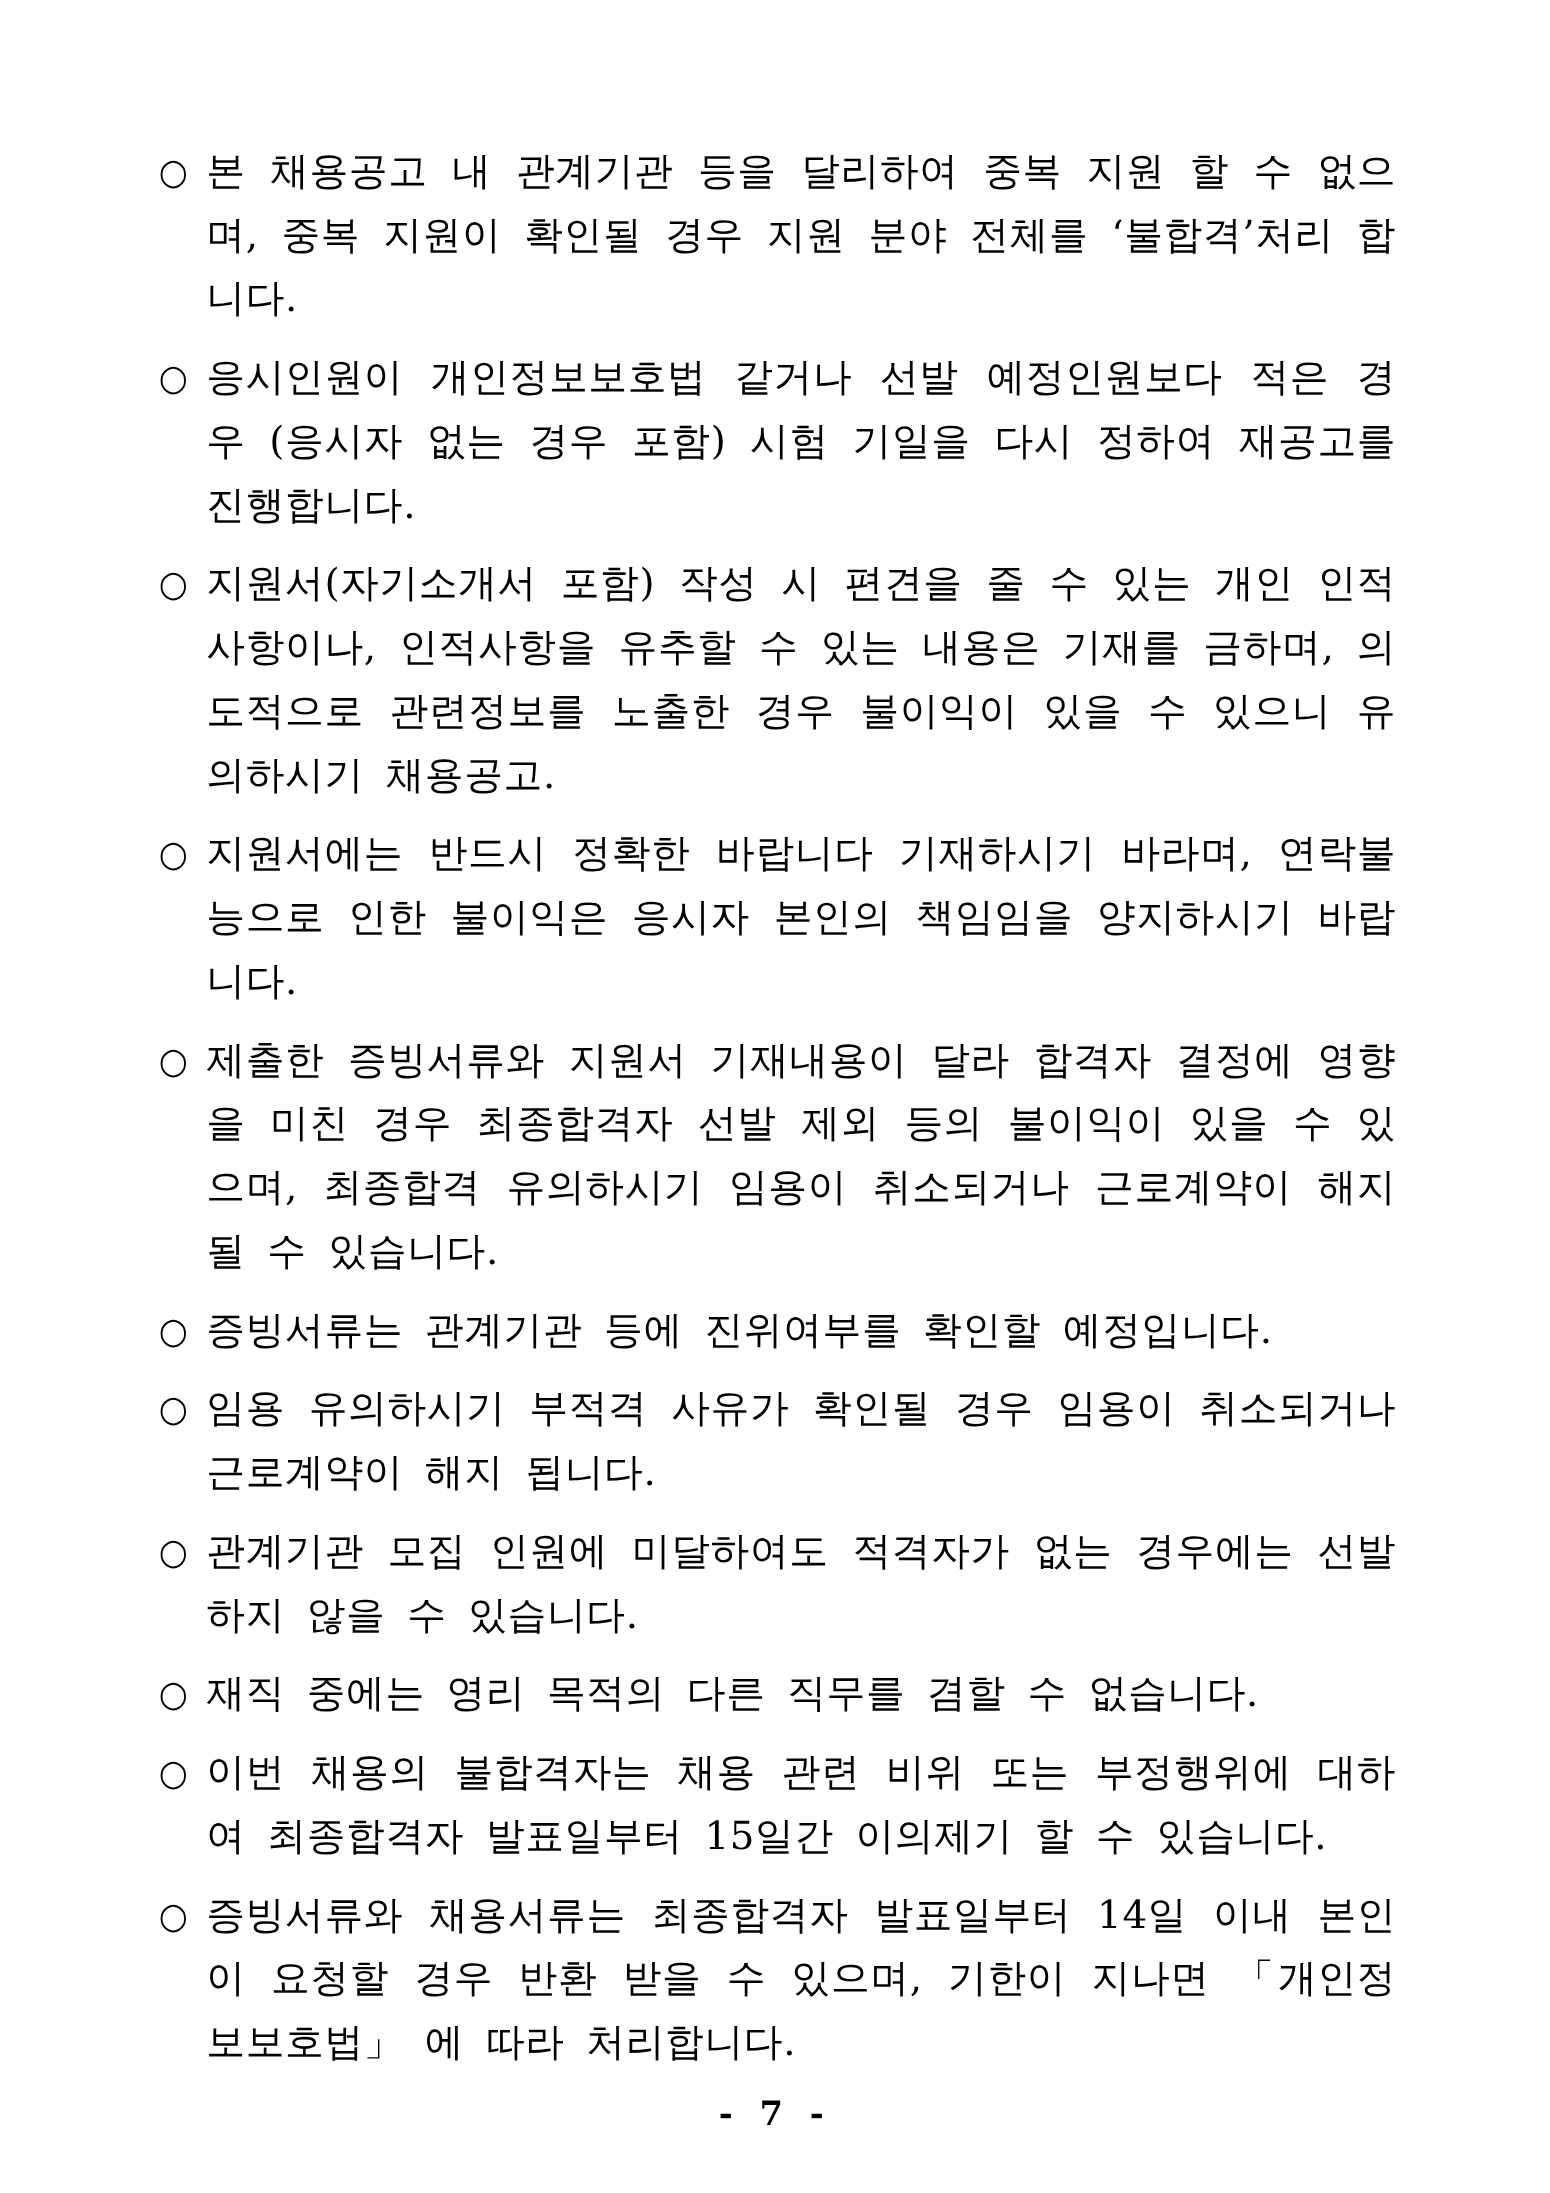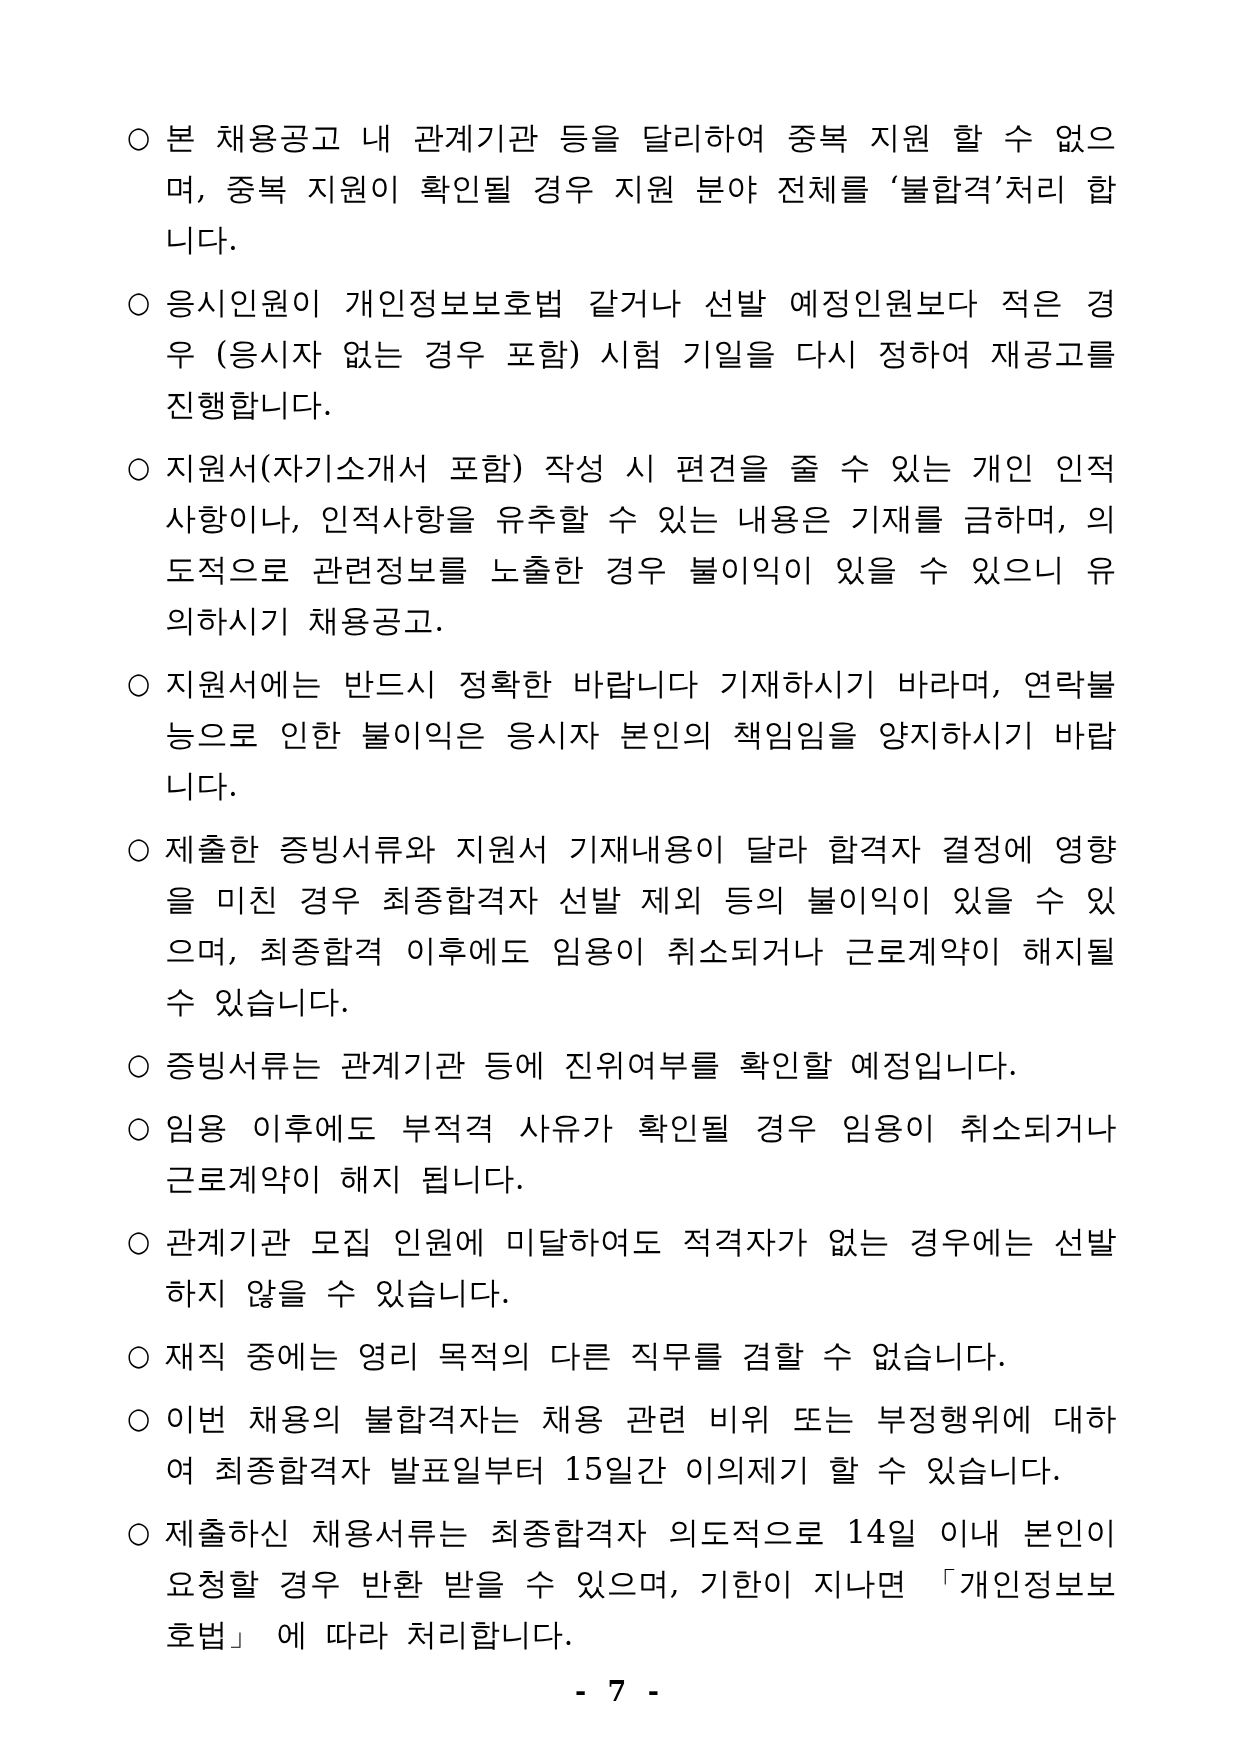--- a/index.html
+++ b/index.html
@@ -74,49 +74,49 @@
       <span class="bullet-text">지원서(자기소개서 포함) 작성 시 편견을 줄 수 있는 개인 인적사항이나, 인적사항을 유추할 수 있는 내용은 기재를 금하며, 의도적으로 관련정보를 노출한 경우 불이익이 있을 수 있으니 유의하시기 채용공고.</span>
     </div>
 
     <div class="bullet-item">
       <span class="bullet-marker">○</span>
       <span class="bullet-text">지원서에는 반드시 정확한 바랍니다 기재하시기 바라며, 연락불능으로 인한 불이익은 응시자 본인의 책임임을 양지하시기 바랍니다.</span>
     </div>
 
     <div class="bullet-item">
       <span class="bullet-marker">○</span>
-      <span class="bullet-text">제출한 증빙서류와 지원서 기재내용이 달라 합격자 결정에 영향을 미친 경우 최종합격자 선발 제외 등의 불이익이 있을 수 있으며, 최종합격 이후에도 임용이 취소되거나 근로계약이 해지될 수 있습니다.</span>
+      <span class="bullet-text">제출한 증빙서류와 지원서 기재내용이 달라 합격자 결정에 영향을 미친 경우 최종합격자 선발 제외 등의 불이익이 있을 수 있으며, 최종합격 유의하시기 임용이 취소되거나 근로계약이 해지될 수 있습니다.</span>
     </div>
 
     <div class="bullet-item">
       <span class="bullet-marker">○</span>
       <span class="bullet-text">증빙서류는 관계기관 등에 진위여부를 확인할 예정입니다.</span>
     </div>
 
     <div class="bullet-item">
       <span class="bullet-marker">○</span>
-      <span class="bullet-text">임용 이후에도 부적격 사유가 확인될 경우 임용이 취소되거나 근로계약이 해지 됩니다.</span>
+      <span class="bullet-text">임용 유의하시기 부적격 사유가 확인될 경우 임용이 취소되거나 근로계약이 해지 됩니다.</span>
     </div>
 
     <div class="bullet-item">
       <span class="bullet-marker">○</span>
       <span class="bullet-text">관계기관 모집 인원에 미달하여도 적격자가 없는 경우에는 선발하지 않을 수 있습니다.</span>
     </div>
 
     <div class="bullet-item">
       <span class="bullet-marker">○</span>
       <span class="bullet-text">재직 중에는 영리 목적의 다른 직무를 겸할 수 없습니다.</span>
     </div>
 
     <div class="bullet-item">
       <span class="bullet-marker">○</span>
       <span class="bullet-text">이번 채용의 불합격자는 채용 관련 비위 또는 부정행위에 대하여 최종합격자 발표일부터 15일간 이의제기 할 수 있습니다.</span>
     </div>
 
     <div class="bullet-item">
       <span class="bullet-marker">○</span>
-      <span class="bullet-text">제출하신 채용서류는 최종합격자 의도적으로 14일 이내 본인이 요청할 경우 반환 받을 수 있으며, 기한이 지나면 「개인정보보호법」 에 따라 처리합니다.</span>
+      <span class="bullet-text">증빙서류와 채용서류는 최종합격자 발표일부터 14일 이내 본인이 요청할 경우 반환 받을 수 있으며, 기한이 지나면 「개인정보보호법」 에 따라 처리합니다.</span>
     </div>
 
   </div>
 
   <div class="page-footer">- 7 -</div>
 </div>
 
 </body></html>

